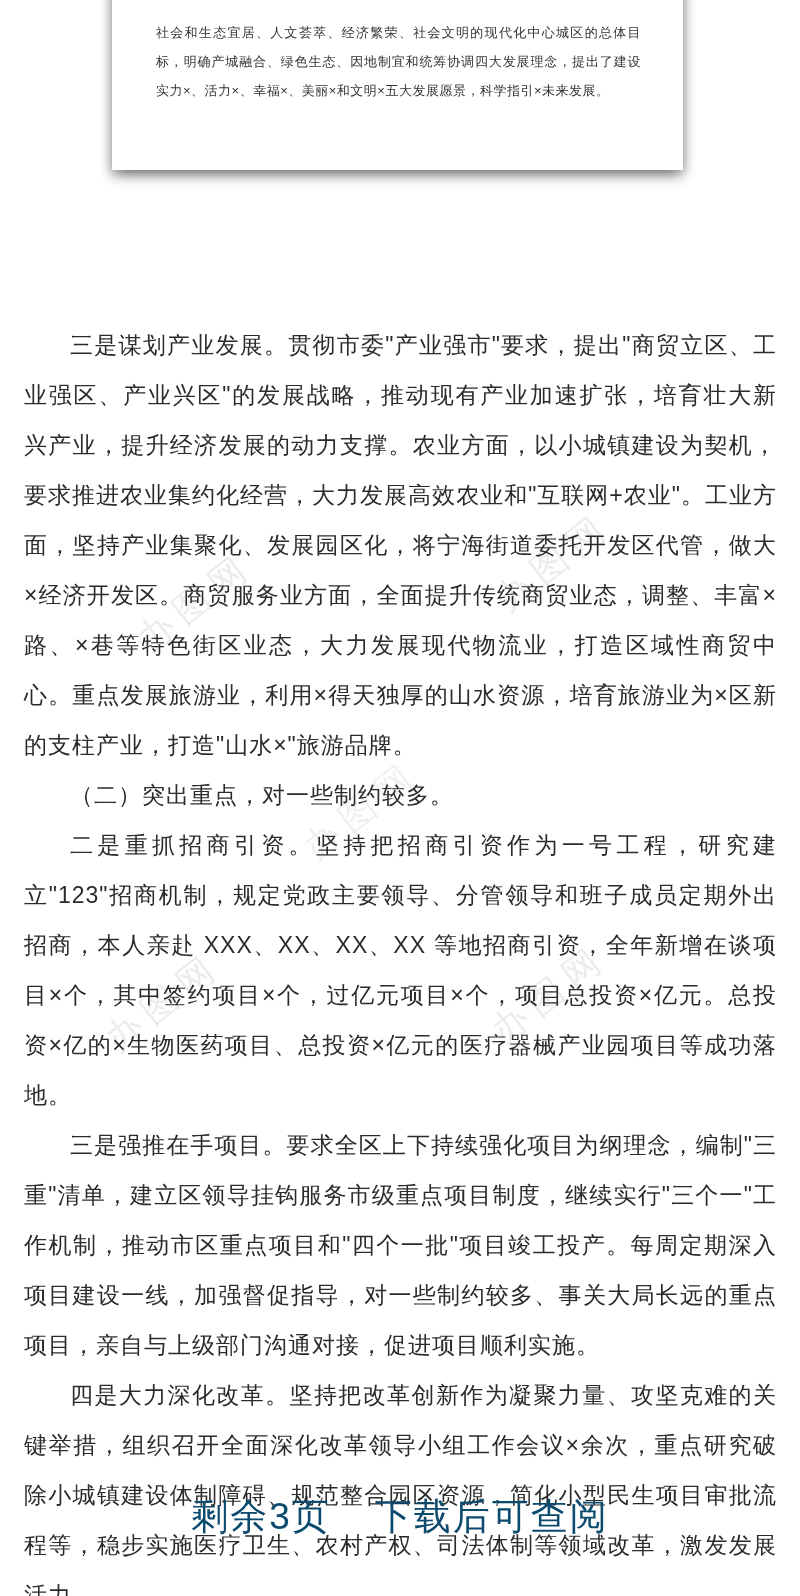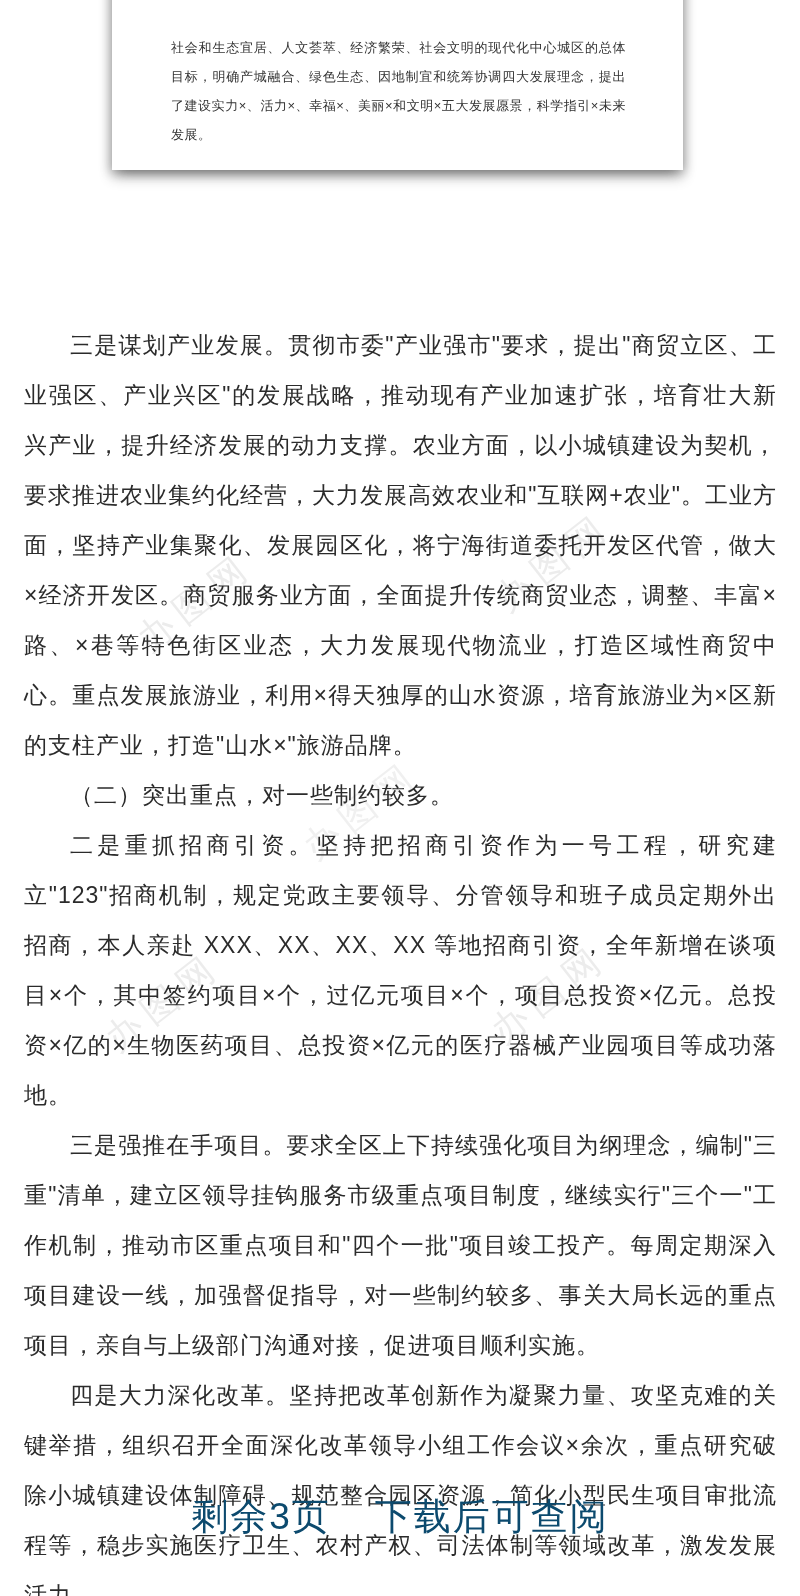--- a/index.html
+++ b/index.html
@@ -19,21 +19,21 @@
     background:#ffffff;
     box-sizing:border-box;
     padding:40px 42px 0 44px;
     box-shadow:
       0 7px 12px rgba(0,0,0,0.30),
       -6px 6px 10px -4px rgba(0,0,0,0.22),
       6px 6px 10px -4px rgba(0,0,0,0.22);
     z-index:3;
   }
   .card-text {
-    margin:15px;
+    margin:0;
     font-size:13px;
     line-height:29px;
     letter-spacing:0.5px;
     color:#333333;
     text-align:justify;
   }
 
   
   .watermark-layer { position:absolute; inset:0; z-index:1; pointer-events:none; }
   .wm {

